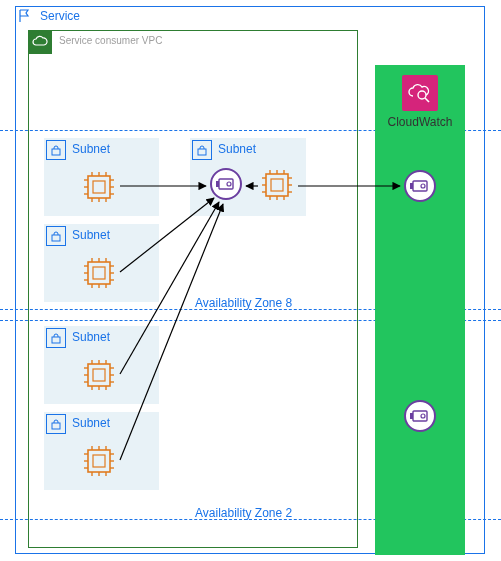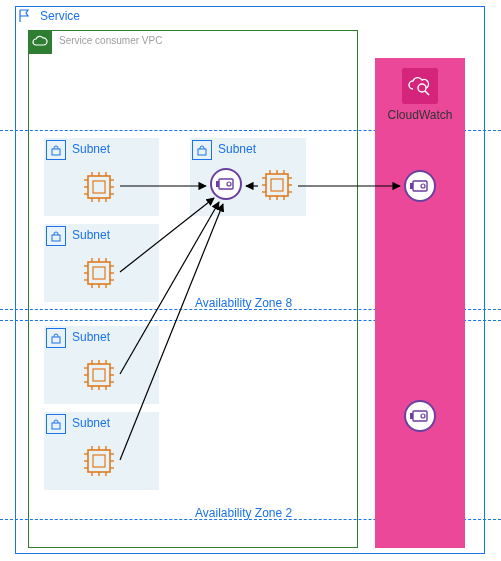--- a/index.html
+++ b/index.html
@@ -19,21 +19,21 @@
 .endpoint-col { position: absolute; left: 183px; top: 58px; width: 130px; height: 490px; border: 1px dashed #888; }
 .endpoint-icon-wrap { position: absolute; left: 50%; top: 10px; transform: translateX(-50%); width: 36px; height: 36px; }
 .endpoint-title { position: absolute; left: 50%; top: 50px; transform: translateX(-50%); white-space: nowrap; color: #333; font-size: 12px; }
 
 
 .az1 { position: absolute; left: 0; top: 130px; width: 501px; height: 180px; border-top: 1px dashed #1a73e8; border-bottom: 1px dashed #1a73e8; }
 .az2 { position: absolute; left: 0; top: 320px; width: 501px; height: 200px; border-top: 1px dashed #1a73e8; border-bottom: 1px dashed #1a73e8; }
 .az-label { position: absolute; color: #1a73e8; font-size: 12px; }
 
 
-.cw-col { position: absolute; left: 375px; top: 58px; width: 90px; height: 490px; background: #ec4899; }
+.cw-col { position: absolute; left: 375px; top: 65px; width: 90px; height: 490px; background: #22c55e; }
 .cw-icon-wrap { position: absolute; left: 50%; top: 10px; transform: translateX(-50%); width: 36px; height: 36px; background: #d5247b; border-radius: 2px; display: flex; align-items: center; justify-content: center; }
 .cw-title { position: absolute; left: 50%; top: 50px; transform: translateX(-50%); color: #333; font-size: 12px; white-space: nowrap; }
 
 
 .subnet { position: absolute; left: 44px; width: 115px; height: 78px; background: #e8f2f7; }
 .subnet .lock { position: absolute; left: 2px; top: 2px; width: 20px; height: 20px; border: 1px solid #1a73e8; display: flex; align-items: center; justify-content: center; }
 .subnet .label { position: absolute; left: 28px; top: 4px; color: #1a73e8; font-size: 12px; }
 
 
 .subnet-ep { position: absolute; left: 190px; top: 138px; width: 116px; height: 78px; background: #e8f2f7; }

